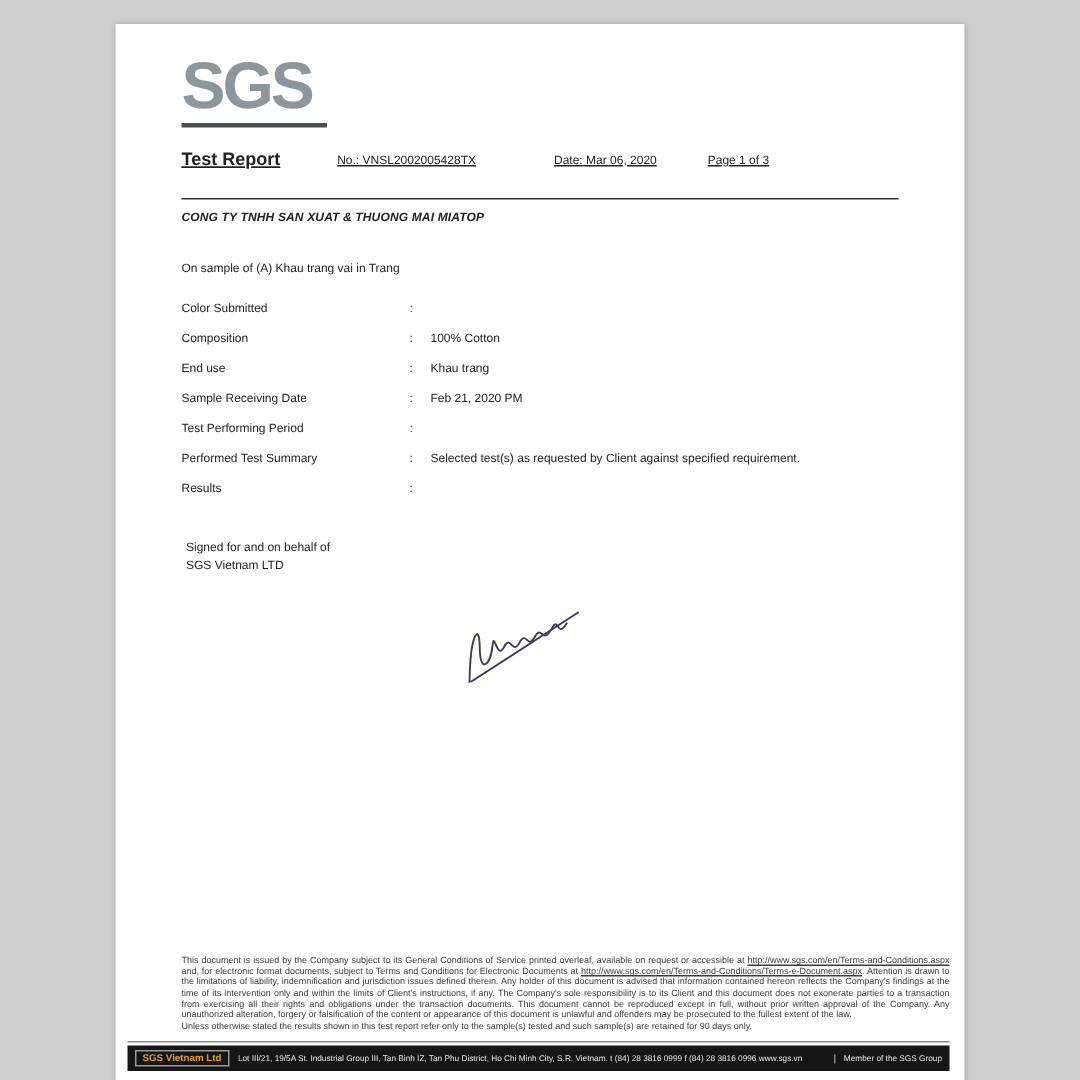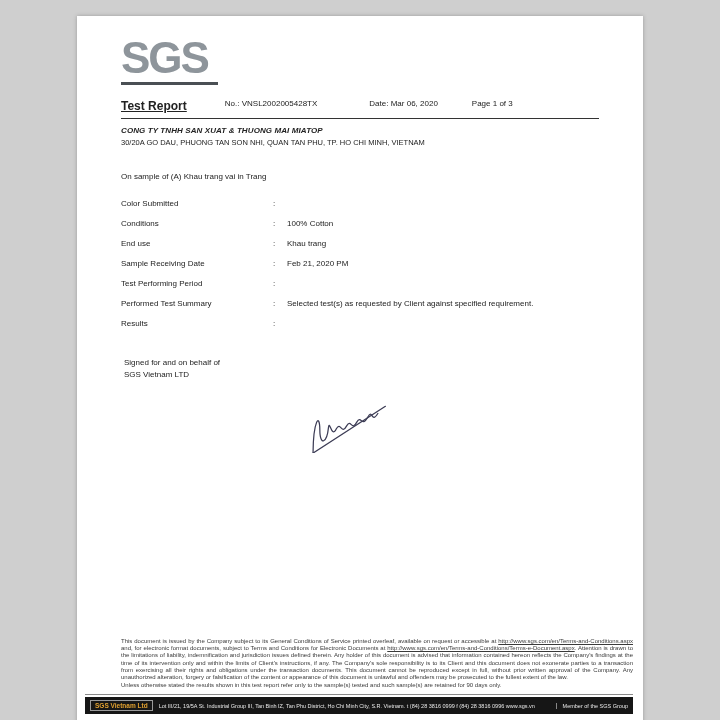--- a/index.html
+++ b/index.html
@@ -29,23 +29,24 @@
     font-weight: bold;
     letter-spacing: -2px;
     color: #8e959b;
     line-height: 1;
     padding: 0 10px 2px 0;
     border-bottom: 3px solid #4a4f54;
   }
   
   .header-row {
     display: flex;
-    align-items: flex-start;
+    align-items: center;
     border-bottom: 1.5px solid #333;
-    padding-bottom: 5px;
+    padding-bottom: 19px;
+    text-decoration: underline;
   }
   .title {
     font-size: 12px;
     font-weight: bold;
     text-decoration: underline;
     margin-right: 38px;
   }
   .hmeta { font-size: 8px; white-space: nowrap; }
   .h-no   { margin-right: 52px; }
   .h-date { margin-right: 34px; }
@@ -130,34 +131,33 @@
     </span>
     <span class="hmeta h-date">
       <span>Date:</span>
       <span>Mar 06, 2020</span>
     </span>
     <span class="hmeta">Page 1 of 3</span>
   </div>
 
   <div class="client">
     <div class="client-name">CONG TY TNHH SAN XUAT &amp; THUONG MAI MIATOP</div>
-    <div class="client-address">30/20A GO DAU, PHUONG TAN SON NHI, QUAN TAN PHU, TP. HO CHI MINH, VIETNAM</div>
   </div>
 
   <div class="sample">
     <div>On sample of (A) Khau trang vai in Trang</div>
   </div>
 
   <div class="fields">
     <div class="field-row">
       <span class="f-label">Color Submitted</span>
       <span class="f-colon">:</span>
     </div>
     <div class="field-row">
-      <span class="f-label">Conditions</span>
+      <span class="f-label">Composition</span>
       <span class="f-colon">:</span>
       <span class="f-value">100% Cotton</span>
     </div>
     <div class="field-row">
       <span class="f-label">End use</span>
       <span class="f-colon">:</span>
       <span class="f-value">Khau trang</span>
     </div>
     <div class="field-row">
       <span class="f-label">Sample Receiving Date</span>

